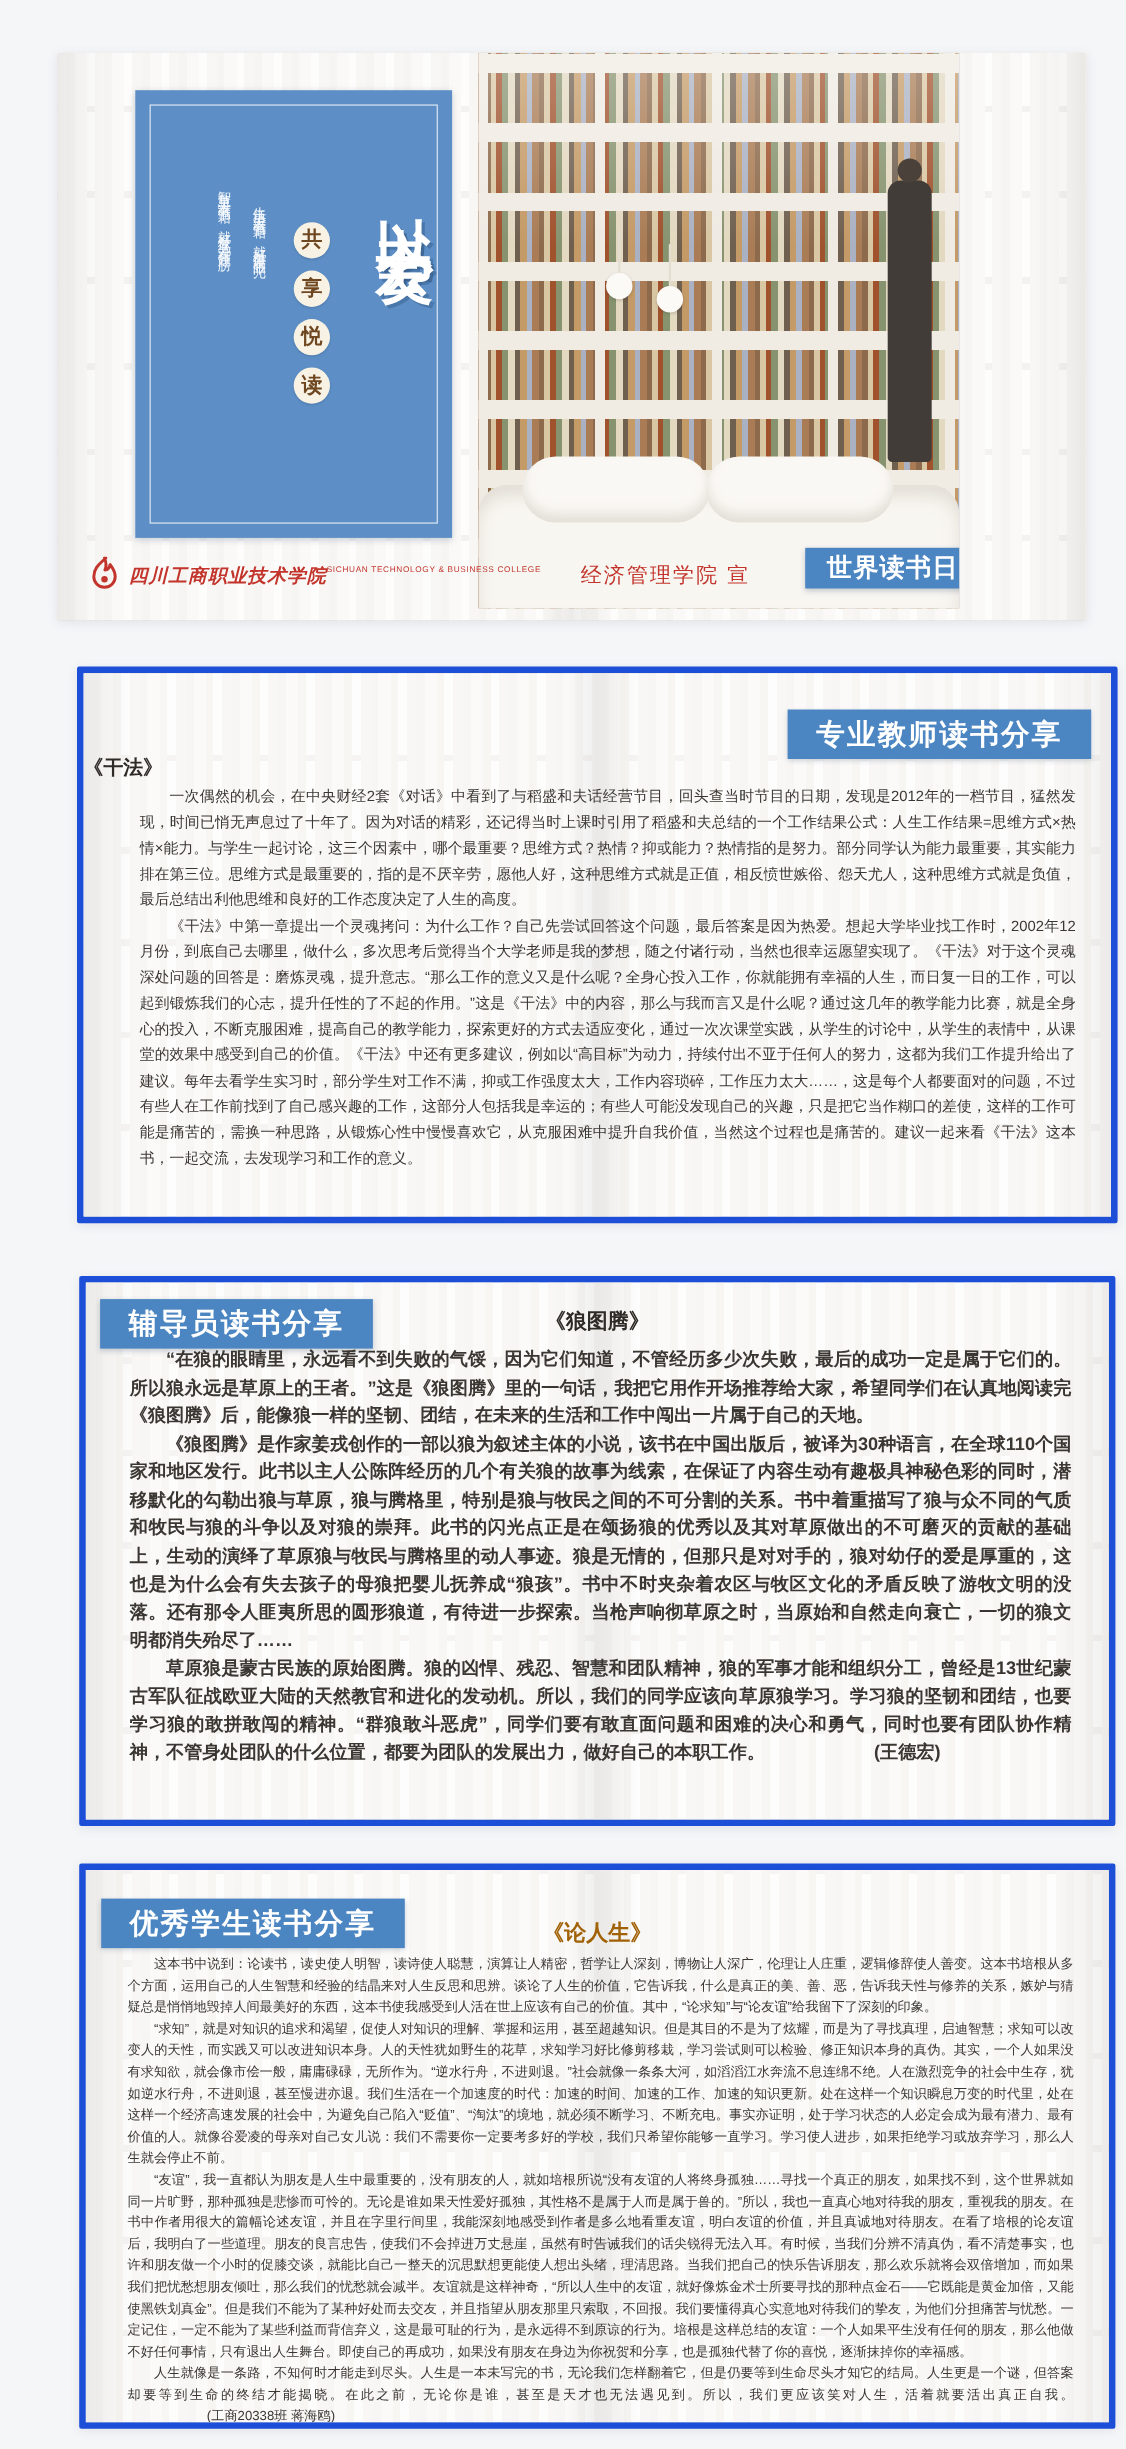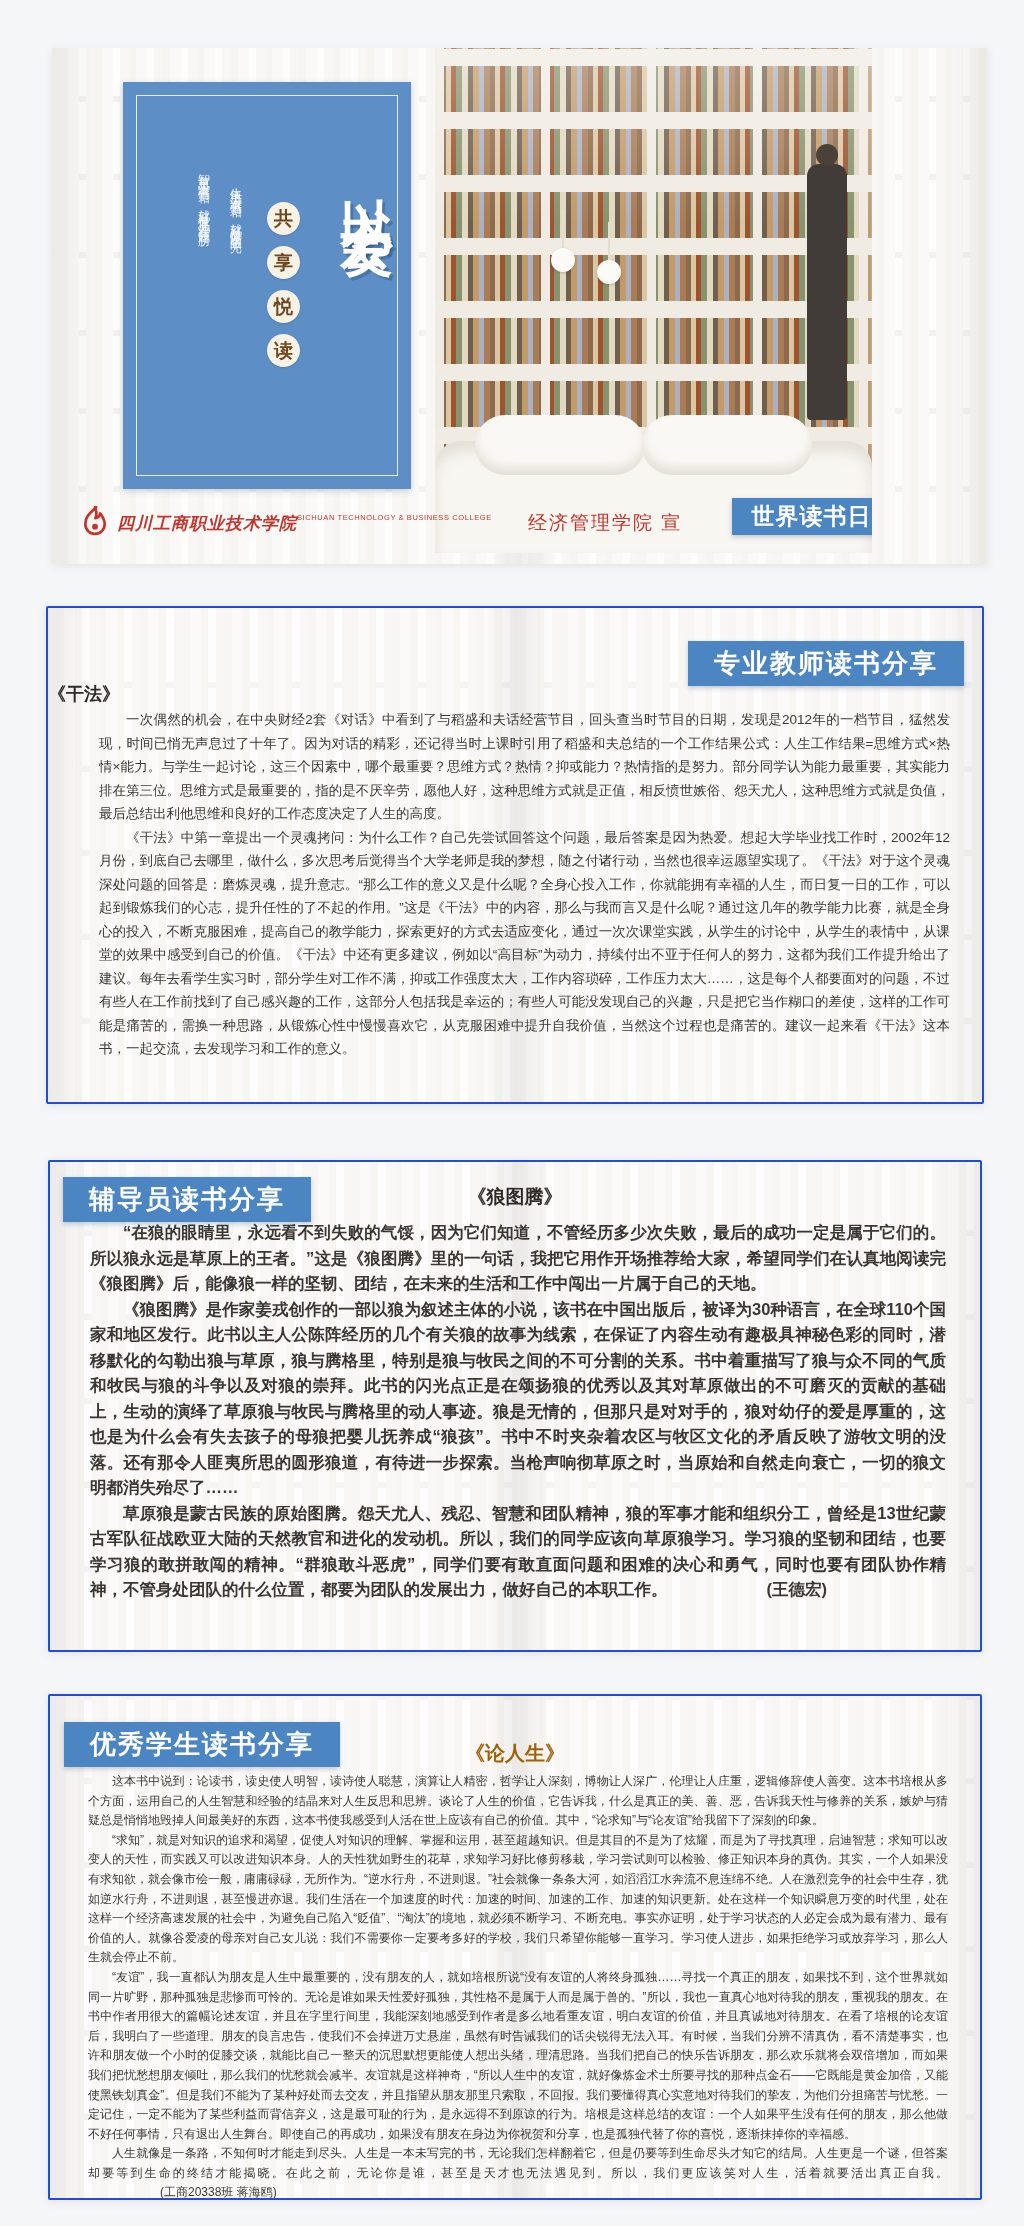--- a/index.html
+++ b/index.html
@@ -1,20 +1,20 @@
 <!DOCTYPE html>
 <html><head>
 <meta charset="utf-8">
 <style>
   html,body{margin:0;padding:0;background:#f5f6f8;}
   body{font-family:"Liberation Sans","DejaVu Sans",sans-serif;color:#3a3733;}
   .page{position:relative;width:1024px;height:2226px;margin:0 auto;background:#f5f6f8;overflow:hidden;}
   .card{position:absolute;background:#fdfdfc;box-shadow:0 2px 10px rgba(60,70,90,.10);border-radius:2px;overflow:hidden;}
   
-  .article{border:2px solid #1d4ed8;}
+  .article{border:6px solid #1d4ed8;margin-left:24px;}
   .article::before{content:"";position:absolute;inset:0;pointer-events:none;
     background:
       linear-gradient(rgba(255,255,255,.84),rgba(255,255,255,.84)),
       repeating-linear-gradient(90deg,#d9cfc2 0 9px,#cfc6ba 9px 16px,#e6dfd3 16px 27px,#d4c8b6 27px 34px,rgba(255,255,255,0) 34px 42px),
       repeating-linear-gradient(0deg,rgba(255,255,255,0) 0 78px,#c3bbae 78px 84px);
     background-color:#f6f4f1;}
   .card::after{content:"";position:absolute;inset:0;pointer-events:none;
     background:linear-gradient(90deg,rgba(0,0,0,.05),rgba(0,0,0,0) 5%,rgba(0,0,0,0) 47%,rgba(90,90,90,.09) 50%,rgba(0,0,0,0) 54%,rgba(0,0,0,0) 95%,rgba(0,0,0,.05));}
   .inner{position:relative;z-index:2;height:100%;}
   
@@ -128,21 +128,21 @@
     </div>
   </section>
 
   <section class="card article counselor">
     <div class="inner">
       <div class="banner">辅导员读书分享</div>
       <h2 class="book">《狼图腾》</h2>
       <div class="body">
         <p>“在狼的眼睛里，永远看不到失败的气馁，因为它们知道，不管经历多少次失败，最后的成功一定是属于它们的。所以狼永远是草原上的王者。”这是《狼图腾》里的一句话，我把它用作开场推荐给大家，希望同学们在认真地阅读完《狼图腾》后，能像狼一样的坚韧、团结，在未来的生活和工作中闯出一片属于自己的天地。</p>
         <p>《狼图腾》是作家姜戎创作的一部以狼为叙述主体的小说，该书在中国出版后，被译为30种语言，在全球110个国家和地区发行。此书以主人公陈阵经历的几个有关狼的故事为线索，在保证了内容生动有趣极具神秘色彩的同时，潜移默化的勾勒出狼与草原，狼与腾格里，特别是狼与牧民之间的不可分割的关系。书中着重描写了狼与众不同的气质和牧民与狼的斗争以及对狼的崇拜。此书的闪光点正是在颂扬狼的优秀以及其对草原做出的不可磨灭的贡献的基础上，生动的演绎了草原狼与牧民与腾格里的动人事迹。狼是无情的，但那只是对对手的，狼对幼仔的爱是厚重的，这也是为什么会有失去孩子的母狼把婴儿抚养成“狼孩”。书中不时夹杂着农区与牧区文化的矛盾反映了游牧文明的没落。还有那令人匪夷所思的圆形狼道，有待进一步探索。当枪声响彻草原之时，当原始和自然走向衰亡，一切的狼文明都消失殆尽了……</p>
-        <p><span>草原狼是蒙古民族的原始图腾。怨天尤人、残忍、智慧和团队精神，狼的军事才能和组织分工，曾经是13世纪蒙古军队征战欧亚大陆的天然教官和进化的发动机。所以，我们的同学应该向草原狼学习。学习狼的坚韧和团结，也要学习狼的敢拼敢闯的精神。“群狼敢斗恶虎”，同学们要有敢直面问题和困难的决心和勇气，同时也要有团队协作精神，不管身处团队的什么位置，都要为团队的发展出力，做好自己的本职工作。</span><span class="inline-author">(王德宏)</span></p>
+        <p><span>草原狼是蒙古民族的原始图腾。狼的凶悍、残忍、智慧和团队精神，狼的军事才能和组织分工，曾经是13世纪蒙古军队征战欧亚大陆的天然教官和进化的发动机。所以，我们的同学应该向草原狼学习。学习狼的坚韧和团结，也要学习狼的敢拼敢闯的精神。“群狼敢斗恶虎”，同学们要有敢直面问题和困难的决心和勇气，同时也要有团队协作精神，不管身处团队的什么位置，都要为团队的发展出力，做好自己的本职工作。</span><span class="inline-author">(王德宏)</span></p>
       </div>
     </div>
   </section>
 
   <section class="card article student">
     <div class="inner">
       <div class="banner">优秀学生读书分享</div>
       <h2 class="book">《论人生》</h2>
       <div class="body">
         <p>这本书中说到：论读书，读史使人明智，读诗使人聪慧，演算让人精密，哲学让人深刻，博物让人深广，伦理让人庄重，逻辑修辞使人善变。这本书培根从多个方面，运用自己的人生智慧和经验的结晶来对人生反思和思辨。谈论了人生的价值，它告诉我，什么是真正的美、善、恶，告诉我天性与修养的关系，嫉妒与猜疑总是悄悄地毁掉人间最美好的东西，这本书使我感受到人活在世上应该有自己的价值。其中，“论求知”与“论友谊”给我留下了深刻的印象。</p>

